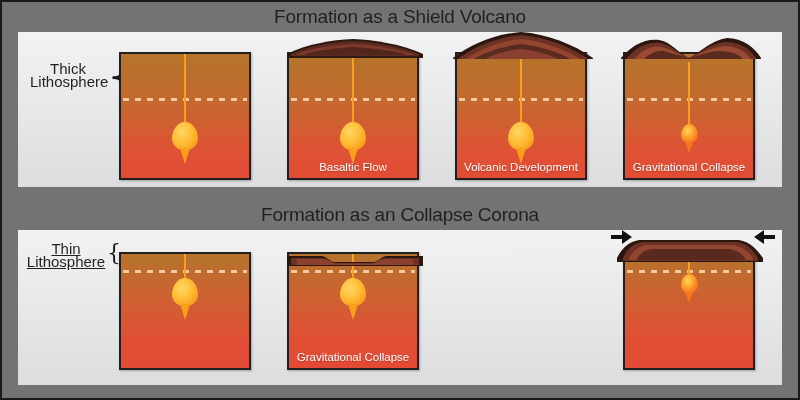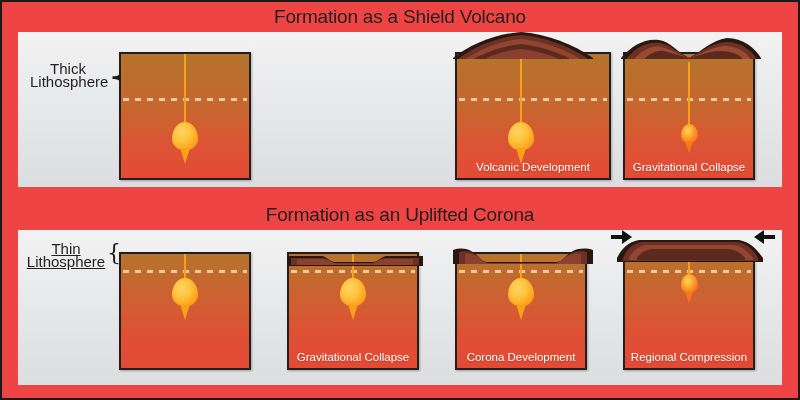--- a/index.html
+++ b/index.html
@@ -12,21 +12,21 @@
     height: 400px;
     font-family: "Liberation Sans", sans-serif;
     overflow: hidden;
   }
   #figure {
     position: relative;
     width: 800px;
     height: 400px;
     box-sizing: border-box;
     border: 2px solid #1a1a1a;
-    background: #ef4444;
+    background: #737373;
   }
   .section {
     position: absolute;
     left: 0;
     width: 796px;
     height: 198px;
   }
   .section-top { top: 0; }
   .section-bottom { top: 198px; }
 
@@ -210,22 +210,37 @@
     <div class="panel" style="left:117px; top:50px; width:132px; height:128px;">
       <div class="panel-body">
         <div class="dashline" style="top:44px;"></div>
         <div class="conduit" style="left:63px; top:0px; height:74px;"></div>
         <div class="plume" style="left:51px; top:68px;"></div>
         <div class="plume-tail" style="left:59px; top:94px;"></div>
       </div>
       <div class="panel-caption"></div>
     </div>
 
-
-    <div class="panel" style="left:453px; top:50px; width:156px; height:128px;">
+    <div class="panel" style="left:285px; top:50px; width:132px; height:128px;">
+      <div class="panel-body">
+        <div class="dashline" style="top:44px;"></div>
+        <div class="conduit" style="left:63px; top:0px; height:74px;"></div>
+        <div class="plume" style="left:51px; top:68px;"></div>
+        <div class="plume-tail" style="left:59px; top:94px;"></div>
+      </div>
+      <svg class="crust" width="152" height="40" viewBox="0 0 152 40">
+        <path d="M8 26 C 28 16, 52 12, 74 11 C 96 12, 122 16, 144 26 L144 30 L8 30 Z" fill="#2e1811"></path>
+        <path d="M12 26 C 30 18, 52 14, 74 13 C 96 14, 120 18, 140 26 L140 28 L12 28 Z" fill="#5c2b20"></path>
+        <path d="M18 26 C 34 20, 54 17, 74 16 C 94 17, 116 20, 134 26 L134 27 L18 27 Z" fill="#7d3a2b"></path>
+        <path d="M26 26 C 40 22, 58 20, 74 19 C 90 20, 110 22, 126 26 L126 27 L26 27 Z" fill="#52261c"></path>
+      </svg>
+      <div class="panel-caption">Basaltic Flow</div>
+    </div>
+
+    <div class="panel" style="left:453px; top:50px; width:132px; height:128px;">
       <div class="panel-body">
         <div class="dashline" style="top:44px;"></div>
         <div class="conduit" style="left:63px; top:0px; height:74px;"></div>
         <div class="plume" style="left:51px; top:68px;"></div>
         <div class="plume-tail" style="left:59px; top:94px;"></div>
       </div>
       <svg class="crust" width="152" height="40" viewBox="0 0 152 40">
         <path d="M6 30 C 24 16, 48 6, 74 4 C 100 6, 126 16, 146 30 L146 31 L6 31 Z" fill="#2b1610"></path>
         <path d="M12 30 C 28 18, 50 9, 74 7 C 98 9, 122 18, 140 30 L140 31 L12 31 Z" fill="#6a3124"></path>
         <path d="M20 30 C 34 21, 52 13, 74 11 C 96 13, 116 21, 132 30 L132 31 L20 31 Z" fill="#92442f"></path>
@@ -249,21 +264,21 @@
         <path d="M30 30 C 35 26, 42 22, 49 23 C 57 25, 66 28, 74 30 C 83 28, 94 23, 105 23 C 116 23, 123 26, 127 30 L127 31 L30 31 Z" fill="#5b2a1e"></path>
       </svg>
       <div class="panel-caption">Gravitational Collapse</div>
     </div>
   </div>
 
   <div class="section section-bottom">
 
     <div class="band band-bottom"></div>
 
-    <div class="section-title">Formation as an Uplifted Corona</div>
+    <div class="section-title">Formation as an Collapse Corona</div>
 
     <div class="lith-label" style="left:24px; top:42px; width:80px;text-decoration:underline;">
       <div>Thin</div>
       <div>Lithosphere</div>
     </div>
     <div class="brace" style="left:105px; top:42px; font-size:22px;">{</div>
 
     <div class="panel panel-r2" style="left:117px; top:52px; width:132px; height:118px;">
       <div class="panel-body">
         <div class="dashline" style="top:16px;"></div>
@@ -282,49 +297,34 @@
         <div class="plume-tail" style="left:59px; top:50px;"></div>
       </div>
       <svg class="crust" width="152" height="40" viewBox="0 0 152 40" style="top:-18px;">
         <path d="M8 20 L42 20 C 48 20, 50 26, 56 26 L94 26 C 100 26, 102 20, 108 20 L144 20 L144 30 L8 30 Z" fill="#2b1610"></path>
         <path d="M12 22 L43 22 C 49 22, 51 27, 57 27 L93 27 C 99 27, 101 22, 107 22 L140 22 L140 29 L12 29 Z" fill="#6a3124"></path>
         <path d="M18 23 L45 23 C 50 23, 53 27.5, 58 27.5 L92 27.5 C 97 27.5, 100 23, 105 23 L134 23 L134 29 L18 29 Z" fill="#8c4030"></path>
       </svg>
       <div class="panel-caption">Gravitational Collapse</div>
     </div>
 
-    <div class="panel panel-r2" style="left:453px; top:52px; width:132px; height:118px;">
-      <div class="panel-body">
-        <div class="dashline" style="top:16px;"></div>
-        <div class="conduit" style="left:63px; top:0px; height:30px;"></div>
-        <div class="plume" style="left:51px; top:24px;"></div>
-        <div class="plume-tail" style="left:59px; top:50px;"></div>
-      </div>
-      <svg class="crust" width="152" height="40" viewBox="0 0 152 40" style="top:-22px;">
-        <path d="M6 18 C 12 16, 18 16, 24 19 C 32 23, 34 30, 40 30 L110 30 C 116 30, 118 23, 126 19 C 132 16, 140 16, 146 18 L146 32 L6 32 Z" fill="#2b1610"></path>
-        <path d="M12 20 C 17 18, 22 19, 27 22 C 34 26, 36 31, 42 31 L108 31 C 114 31, 116 26, 123 22 C 128 19, 134 18, 140 20 L140 32 L12 32 Z" fill="#6a3124"></path>
-        <path d="M18 22 C 22 21, 26 22, 30 24 C 36 28, 38 31.5, 44 31.5 L106 31.5 C 112 31.5, 114 28, 120 24 C 124 22, 129 21, 134 22 L134 32 L18 32 Z" fill="#8c4030"></path>
-      </svg>
-      <div class="panel-caption">Corona Development</div>
-    </div>
 
     <div class="panel panel-r2" style="left:621px; top:52px; width:132px; height:118px;">
       <div class="panel-body">
         <div class="dashline" style="top:16px;"></div>
         <div class="conduit" style="left:63px; top:0px; height:24px;"></div>
         <div class="plume hot" style="left:56px; top:20px;"></div>
         <div class="plume-tail hot" style="left:60px; top:38px;"></div>
       </div>
       <svg class="crust" width="152" height="42" viewBox="0 0 152 42" style="top:-26px;">
         <path d="M2 30 C 6 22, 12 14, 24 12 L124 12 C 136 14, 142 22, 148 30 L148 34 L2 34 Z" fill="#2b1610"></path>
         <path d="M8 30 C 11 23, 16 16, 27 14 L122 14 C 133 16, 139 23, 143 30 L143 33 L8 33 Z" fill="#6a3124"></path>
         <path d="M14 30 C 17 25, 21 19, 31 17 L119 17 C 129 19, 134 25, 138 30 L138 32 L14 32 Z" fill="#93452f"></path>
         <path d="M22 30 C 25 26, 29 22, 37 21 L114 21 C 122 22, 127 26, 130 30 L130 32 L22 32 Z" fill="#5b2a1e"></path>
       </svg>
-      <div class="panel-caption">Regional Compression</div>
     </div>
 
     <div class="arrow arrow-right" style="left:609px; top:30px; width:22px; height:14px;">
       <div class="arrow-shaft"></div>
       <div class="arrow-head"></div>
     </div>
     <div class="arrow arrow-left" style="left:752px; top:30px; width:22px; height:14px;">
       <div class="arrow-shaft"></div>
       <div class="arrow-head"></div>
     </div>

